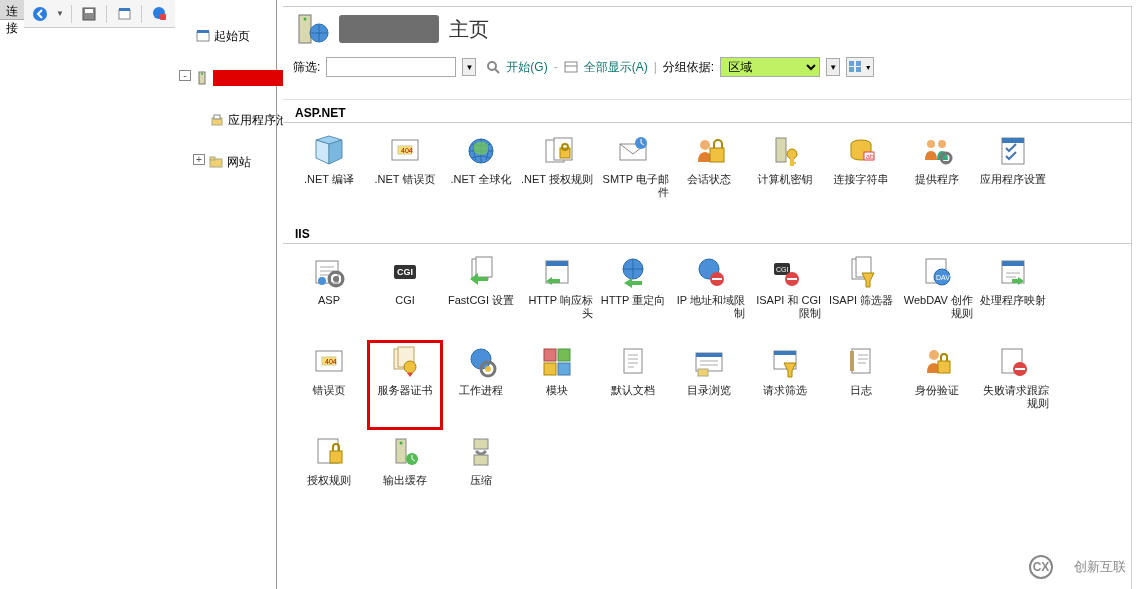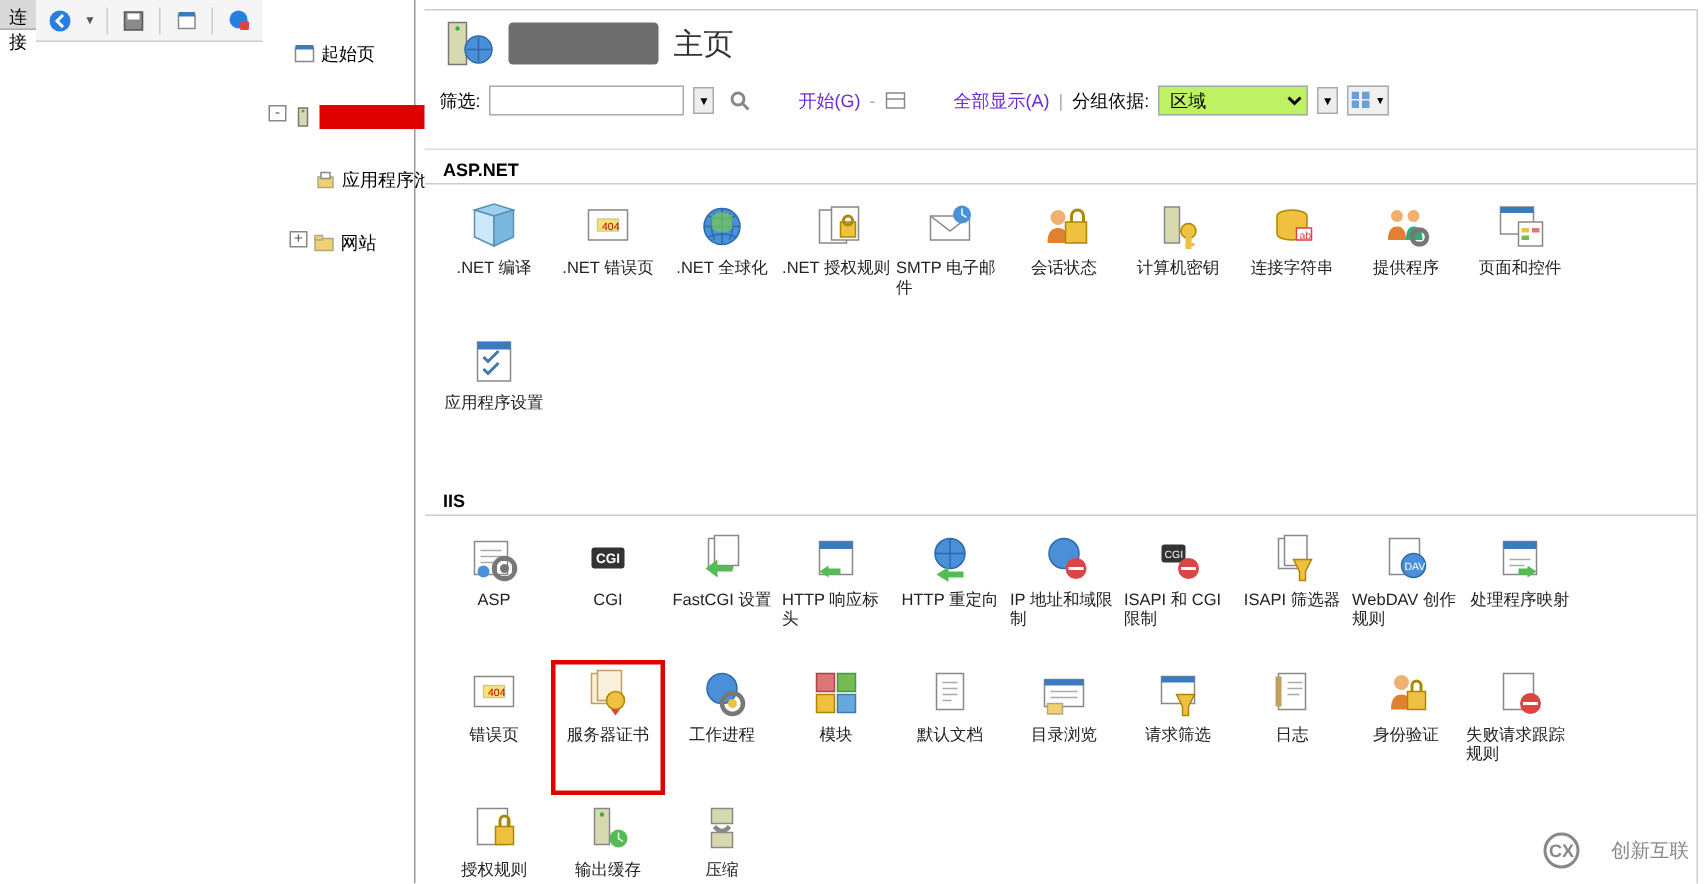--- a/index.html
+++ b/index.html
@@ -16,27 +16,27 @@
 .tree-toggle { width: 12px; text-align:center; font-size:10px; color:#555; border:1px solid #888; height:11px; line-height:9px; margin-right:3px; background:#fff;}
 .tree-icon { width:16px; height:16px; margin-right:3px; display:inline-flex; align-items:center; justify-content:center;}
 .tree-selected { background: #e00000; color: #fff; flex-grow:1; height:16px; margin-left:0; padding-left:2px; display:flex; align-items:center;}
 .main { flex: 1; height:100%; display:flex; flex-direction:column; border:1px solid #ccc; border-left:none; margin:6px 6px 6px 6px; background:#fff; overflow:hidden;}
 .main-header { display:flex; align-items:center; padding: 4px 10px 8px 10px; gap:10px; }
 .main-title { font-size: 20px; color:#333; }
 .server-redact { width:100px; height:28px; background:#555; border-radius:3px; opacity:0.85;}
 .filter-bar { display:flex; align-items:center; padding: 2px 10px 22px 10px; gap:6px; border-bottom:1px solid #ddd; }
 .filter-input { width:130px; height:20px; border:1px solid #aaa; background:#fff;}
 .dd-btn { width:14px; height:18px; border:1px solid #aaa; background:#eee; font-size:8px; display:flex; align-items:center; justify-content:center;}
-.filter-link { color:#6d28d9; cursor:default;margin-left:26px; }
+.filter-link { color:#0f766e; cursor:default; }
 .group-select { width:100px; height:20px; border:1px solid #aaa; background:#bef264; padding:0 3px; font-size:12px;}
 .view-btn { width:28px; height:20px; border:1px solid #aaa; background:#f0f0f0; display:flex; align-items:center; justify-content:center; font-size:10px;}
 .content { flex:1; overflow:auto; padding: 0 0 10px 0; }
 .section-header { font-weight:bold; padding:6px 12px 2px 12px; border-bottom:1px solid #ccc; margin-bottom:6px; font-size:12px; color:#000000;}
 .icon-grid { display:flex; flex-wrap:wrap; padding: 0 8px; }
-.grid-item { width:76px; height:80px; display:flex; flex-direction:column; align-items:center; justify-content:flex-start; padding:4px 2px; text-align:left; cursor:default; }
+.grid-item { width:76px; height:80px; display:flex; flex-direction:column; align-items:center; justify-content:flex-start; padding:4px 2px; text-align:right; cursor:default; }
 .grid-item.tall { height:90px; }
 .grid-icon { width:36px; height:36px; margin-bottom:4px; display:flex; align-items:center; justify-content:center; }
 .grid-label { font-size:11px; line-height:13px; color:#222; word-break:break-all; }
 .highlight { border:3px solid #e00000; padding:1px 0;}
 .watermark { position:absolute; right:8px; bottom:8px; font-size:13px; color:#888; display:flex; align-items:center; gap:21px; background:rgba(255,255,255,0.6); padding:2px 4px;}
 .watermark .wm-icon { width:24px; height:24px; border:2px solid #888; border-radius:50%; display:flex; align-items:center; justify-content:center; font-weight:bold; font-size:12px;}
 
 svg { display:block; }
 </style>
 </head>
@@ -271,44 +271,31 @@
                 <circle cx="26" cy="24" r="5" fill="none" stroke="#777" stroke-width="3"></circle>
                 <rect x="24" y="19" width="4" height="2" fill="#777"></rect>
                 <rect x="24" y="27" width="4" height="2" fill="#777"></rect>
               </svg>
             </div>
             <div class="grid-label">提供程序</div>
           </div>
           <div class="grid-item tall">
             <div class="grid-icon">
               <svg width="34" height="34" viewBox="0 0 34 34">
-                <rect x="4" y="4" width="22" height="18" fill="#fff" stroke="#888"></rect>
-                <rect x="4" y="4" width="22" height="4" fill="#3a7abd"></rect>
-                <rect x="16" y="14" width="16" height="16" fill="#fff" stroke="#888"></rect>
-                <rect x="18" y="18" width="5" height="3" fill="#f0c040"></rect>
-                <rect x="18" y="23" width="5" height="3" fill="#7b5"></rect>
-                <rect x="25" y="18" width="5" height="3" fill="#d77"></rect>
-              </svg>
-            </div>
-            <div class="grid-label">页面和控件</div>
-          </div>
-          <div class="grid-item tall">
-            <div class="grid-icon">
-              <svg width="34" height="34" viewBox="0 0 34 34">
                 <rect x="6" y="4" width="22" height="26" fill="#fff" stroke="#888"></rect>
                 <rect x="6" y="4" width="22" height="5" fill="#3a7abd"></rect>
                 <path d="M10 14 l3 3 l7 -7" stroke="#47a" stroke-width="2" fill="none"></path>
                 <path d="M10 22 l3 3 l7 -7" stroke="#47a" stroke-width="2" fill="none"></path>
               </svg>
             </div>
             <div class="grid-label">应用程序设置</div>
           </div>
         </div>
 
-      <div class="section-header" style="margin-top:12px;">IIS</div>
+      <div class="section-header" style="margin-top:2px;">IIS</div>
       <div class="icon-grid" id="grid-iis">
           <div class="grid-item tall">
             <div class="grid-icon">
               <svg width="34" height="34" viewBox="0 0 34 34">
                 <rect x="4" y="6" width="22" height="22" fill="#fff" stroke="#888"></rect>
                 <path d="M8 12 h14 M8 16 h14 M8 20 h10" stroke="#aaa"></path>
                 <circle cx="24" cy="24" r="7" fill="none" stroke="#777" stroke-width="3"></circle>
                 <circle cx="24" cy="24" r="3" fill="#777"></circle>
                 <rect x="22" y="16" width="4" height="3" fill="#777"></rect>
                 <rect x="22" y="29" width="4" height="3" fill="#777"></rect>

